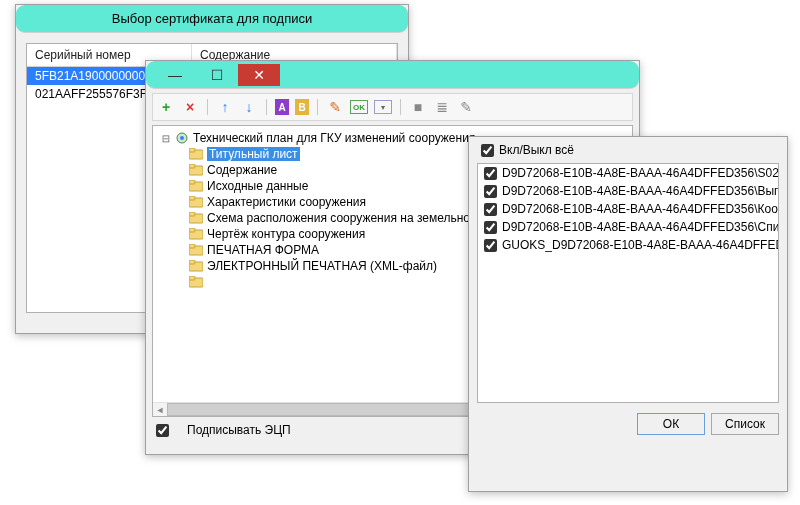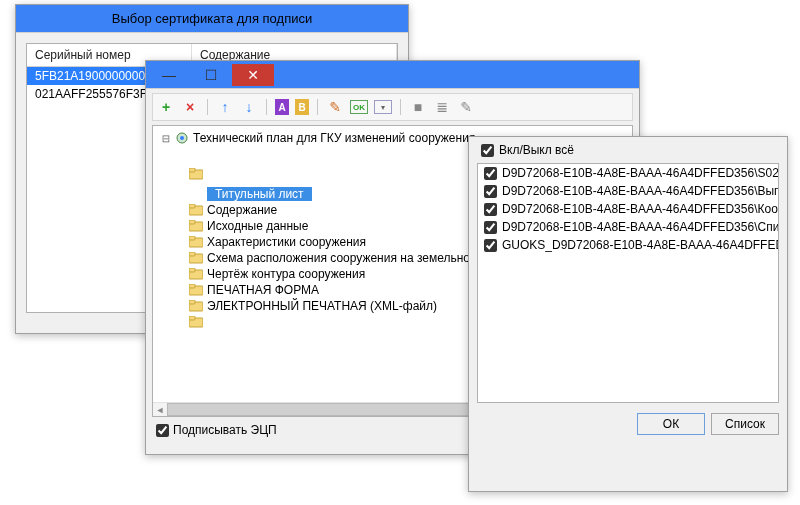--- a/index.html
+++ b/index.html
@@ -17,24 +17,25 @@
   .window {
     position: absolute;
     background: #f0f0f0;
     border: 1px solid #a0a0a0;
     box-shadow: 0 2px 8px rgba(0,0,0,.25);
   }
   .titlebar {
     height: 28px;
     display: flex;
     align-items: center;
-    padding: 0 2px;
-    background: #3b82f6;
+    padding: 0 8px;
+    background: #5eead4;
     border-bottom: 1px solid #d0d0d0;
     font-size: 13px;
+    border-radius: 9px;
   }
   .titlebar .title { flex: 1; text-align: center; }
   .titlebar .winbtns { display: flex; gap: 0; margin-right: -8px; }
   .titlebar .winbtn {
     width: 42px; height: 22px; display:flex; align-items:center; justify-content:center;
     font-size: 14px; color:#333;
   }
   .titlebar .winbtn.close { background:#c83b33; color:#fff; }
   .table-header {
     display: flex;
@@ -69,23 +70,23 @@
   #win2 .tree-wrap {
     margin: 0 6px 6px 6px; border:1px solid #b0b0b0;
     background:#fff; height: 292px; overflow:auto; padding: 4px 0;
     position:relative;
   }
   .tree-root { padding-left:6px; }
   .tree-node { white-space:nowrap; padding: 1px 0; display:flex; align-items:center; }
   .tree-toggle { width:14px; text-align:center; color:#666; font-size:10px; }
   .tree-icon { width:16px; height:14px; margin:0 3px 0 1px; display:inline-flex; align-items:center; justify-content:center; }
   .tree-child { padding-left: 28px; }
-  .tree-label.selected { background:#3a8ee6; color:#fff; padding:0 8px;margin-top:40px; }
+  .tree-label.selected { background:#3a8ee6; color:#fff; padding:0 2px; }
   .folder-icon svg, .file-icon svg, .root-icon svg { display:block; }
-  #win2 .bottom-check { margin: 4px 10px 13px; display:flex; align-items:center; gap:4px; }
+  #win2 .bottom-check { margin: 4px 10px 13px; display:flex; align-items:center; gap:18px; }
   .hscroll { position:absolute; left:0; right:0; bottom:0; height:14px; background:#f1f1f1; border-top:1px solid #e2e2e2; display:flex; }
   .hscroll .arrow { width:14px; display:flex; align-items:center; justify-content:center; color:#888; font-size:9px; background:#f3f3f3; }
   .hscroll .track { flex:1; position:relative; }
   .hscroll .thumb { position:absolute; height:100%; background:#cfcfcf; border:1px solid #b8b8b8; }
 
   
   #win3 { left: 468px; top: 136px; width: 320px; height: 356px; background:#f0f0f0; }
   #win3 .titlebar { font-size:12.5px; }
   #win3 .list-area { margin:6px 8px 4px 8px; }
   #win3 .toggle-all { display:flex; align-items:center; gap:5px; margin:2px 0 6px 4px; }

